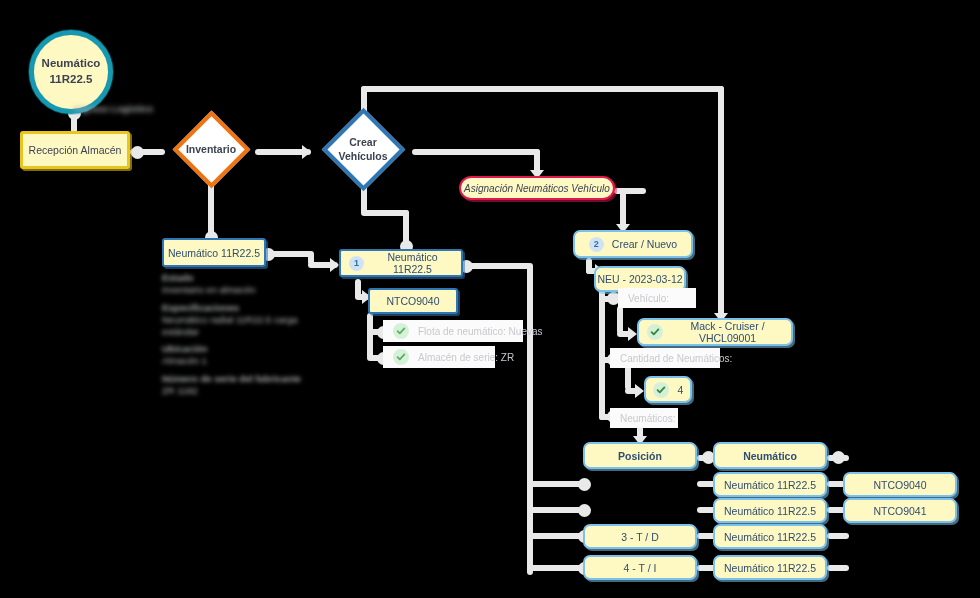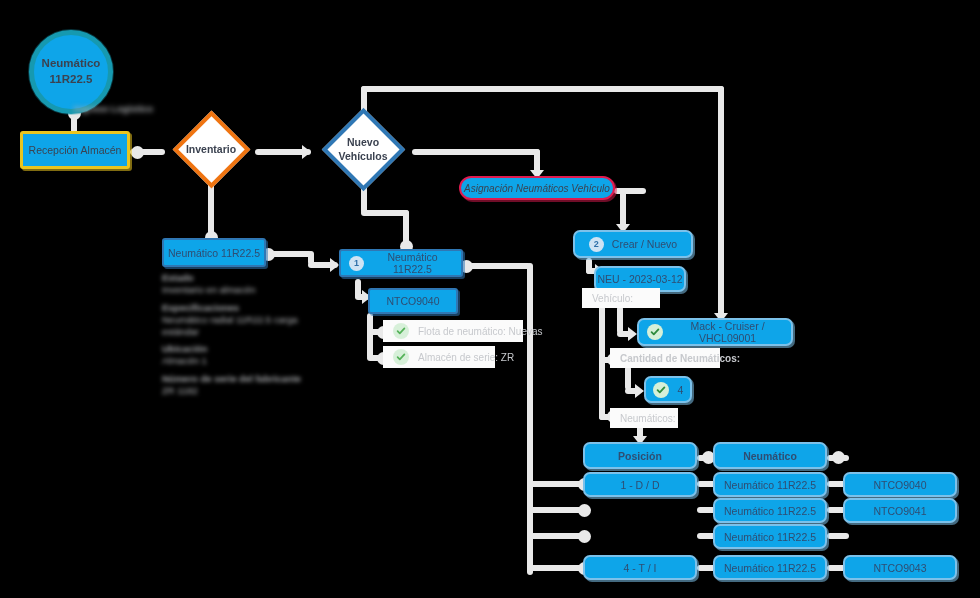--- a/index.html
+++ b/index.html
@@ -40,21 +40,21 @@
     border-top: 9px solid #e9e9e9;
   }
   .arrow.right {
     border-top: 7px solid transparent;
     border-bottom: 7px solid transparent;
     border-left: 9px solid #e9e9e9;
   }
   
   .node {
     position: absolute;
-    background: #0ea5e9;
+    background: #fef9c3;
     display: flex;
     align-items: center;
     justify-content: center;
     text-align: center;
     color: #3b4250;
   }
   .circle-node {
     border-radius: 50%;
     border: 5px solid #1699b0;
     box-shadow: 0 0 0 1px rgba(22,153,176,.35);
@@ -290,21 +290,21 @@
   <div class="diamond-wrap" style="left:166px; top:115px; width:90px; height:69px;">
     <div class="diamond orange" style="left:18px; top:7px; width:55px; height:55px;"></div>
     <div class="diamond-label">
       <span>Inventario</span>
     </div>
   </div>
 
   <div class="diamond-wrap" style="left:313px; top:112px; width:100px; height:75px;">
     <div class="diamond blue" style="left:21px; top:8px; width:59px; height:59px;"></div>
     <div class="diamond-label">
-      <span>Nuevo</span>
+      <span>Crear</span>
       <span>Vehículos</span>
     </div>
   </div>
 
   <div class="node pill-node" style="left:459px; top:176px; width:156px; height:24px;">
     <span>Asignación Neumáticos Vehículo</span>
   </div>
 
   <div class="node blue-box" style="left:162px; top:238px; width:104px; height:29px;">
     <span>Neumático 11R22.5</span>
@@ -361,36 +361,36 @@
     <div class="row-inner">
       <span class="badge-num">2</span>
       <span>Crear / Nuevo</span>
     </div>
   </div>
 
   <div class="node lightblue-box" style="left:594px; top:266px; width:92px; height:26px;">
     <span>NEU - 2023-03-12</span>
   </div>
 
-  <div class="faded-chip plain" style="left:582px; top:288px; width:78px; height:20px;">
+  <div class="faded-chip plain" style="left:618px; top:288px; width:78px; height:20px;">
     <span>Vehículo:</span>
   </div>
 
   <div class="node lightblue-box" style="left:637px; top:318px; width:156px; height:28px;">
     <div class="row-inner">
       <span class="check">
         <svg width="10" height="10" viewBox="0 0 10 10" aria-hidden="true">
           <path d="M1.6 5.2 L3.8 7.4 L8.4 2.4" fill="none" stroke="#2e8b3d" stroke-width="1.8" stroke-linecap="round" stroke-linejoin="round"></path>
         </svg>
       </span>
       <span>Mack - Cruiser / VHCL09001</span>
     </div>
   </div>
 
-  <div class="faded-chip plain" style="left:610px; top:348px; width:110px; height:20px;font-weight:bold;">
+  <div class="faded-chip plain" style="left:610px; top:348px; width:110px; height:20px;">
     <span>Cantidad de Neumáticos:</span>
   </div>
 
   <div class="node lightblue-box" style="left:644px; top:376px; width:48px; height:27px;">
     <div class="row-inner">
       <span class="check">
         <svg width="10" height="10" viewBox="0 0 10 10" aria-hidden="true">
           <path d="M1.6 5.2 L3.8 7.4 L8.4 2.4" fill="none" stroke="#2e8b3d" stroke-width="1.8" stroke-linecap="round" stroke-linejoin="round"></path>
         </svg>
       </span>
@@ -402,44 +402,41 @@
     <span>Neumáticos:</span>
   </div>
 
   <div class="node lightblue-box hdr" style="left:583px; top:442px; width:114px; height:27px;">
     <span>Posición</span>
   </div>
   <div class="node lightblue-box hdr" style="left:713px; top:442px; width:114px; height:27px;">
     <span>Neumático</span>
   </div>
 
-  <div class="node lightblue-box" style="left:583px; top:472px; width:114px; height:25px;">
-    <span>1 - D / D</span>
-  </div>
   <div class="node lightblue-box" style="left:713px; top:472px; width:114px; height:25px;">
     <span>Neumático 11R22.5</span>
   </div>
   <div class="node lightblue-box" style="left:843px; top:472px; width:114px; height:25px;">
     <span>NTCO9040</span>
   </div>
 
   <div class="node lightblue-box" style="left:713px; top:498px; width:114px; height:25px;">
     <span>Neumático 11R22.5</span>
   </div>
   <div class="node lightblue-box" style="left:843px; top:498px; width:114px; height:25px;">
     <span>NTCO9041</span>
   </div>
 
+  <div class="node lightblue-box" style="left:583px; top:524px; width:114px; height:25px;">
+    <span>3 - T / D</span>
+  </div>
   <div class="node lightblue-box" style="left:713px; top:524px; width:114px; height:25px;">
     <span>Neumático 11R22.5</span>
   </div>
 
   <div class="node lightblue-box" style="left:583px; top:555px; width:114px; height:25px;">
     <span>4 - T / I</span>
   </div>
   <div class="node lightblue-box" style="left:713px; top:555px; width:114px; height:25px;">
     <span>Neumático 11R22.5</span>
   </div>
-  <div class="node lightblue-box" style="left:843px; top:555px; width:114px; height:25px;">
-    <span>NTCO9043</span>
-  </div>
 
 </div>
 
 </body></html>

